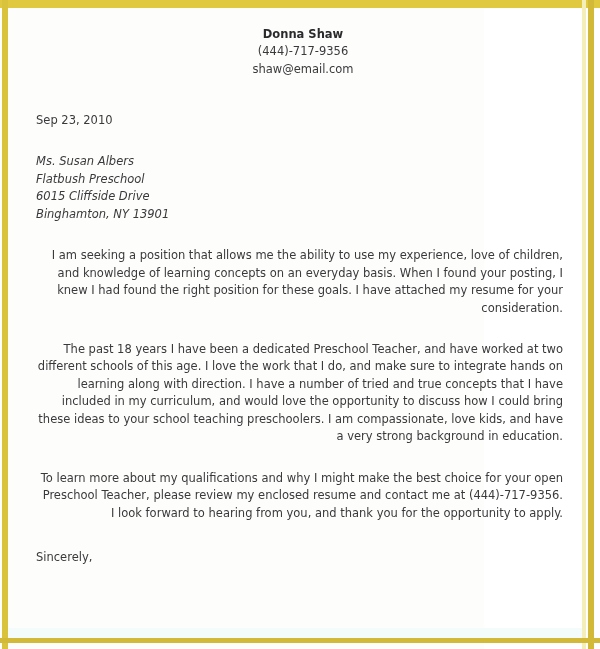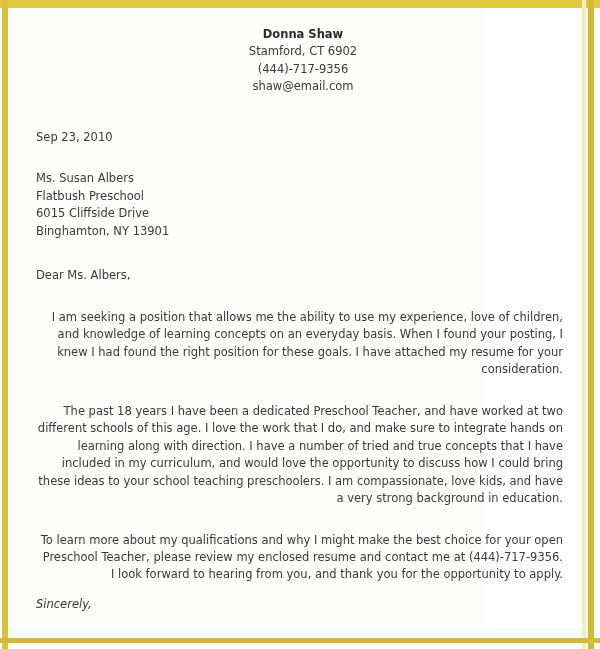--- a/index.html
+++ b/index.html
@@ -89,69 +89,67 @@
 
   .date-line {
     margin-top: 34px;
   }
 
   .recipient {
     margin-top: 24px;
   }
   .recipient div {
     line-height: 1.52;
+    font-style: italic;
   }
 
   .salutation {
     margin-top: 27px;
   }
 
   .body-para {
     margin-top: 24px;
     text-align: right;
     max-width: 527px;
   }
 
   .closing {
-    margin-top: 12px;
-    font-style: italic;
+    margin-top: 27px;
   }
 </style>
 </head>
 <body>
 
 <div id="page-frame">
 
   <div class="bottom-wash"></div>
 
   <div class="frame-bar frame-top"></div>
   <div class="frame-bar frame-left"></div>
   <div class="frame-bar frame-inner-right"></div>
   <div class="frame-bar frame-right"></div>
   <div class="frame-bar frame-bottom"></div>
 
   <div id="letter">
 
     <div class="letterhead">
       <div class="sender-name">Donna Shaw</div>
-      <div>Stamford, CT 6902</div>
       <div>(444)-717-9356</div>
       <div>shaw@email.com</div>
     </div>
 
     <div class="date-line">Sep 23, 2010</div>
 
     <div class="recipient">
       <div>Ms. Susan Albers</div>
       <div>Flatbush Preschool</div>
       <div>6015 Cliffside Drive</div>
       <div>Binghamton, NY 13901</div>
     </div>
 
-    <div class="salutation">Dear Ms. Albers,</div>
 
     <div class="body-para">I am seeking a position that allows me the ability to use my experience, love of children, and knowledge of learning concepts on an everyday basis. When I found your posting, I knew I had found the right position for these goals. I have attached my resume for your consideration.</div>
 
     <div class="body-para">The past 18 years I have been a dedicated Preschool Teacher, and have worked at two different schools of this age. I love the work that I do, and make sure to integrate hands on learning along with direction. I have a number of tried and true concepts that I have included in my curriculum, and would love the opportunity to discuss how I could bring these ideas to your school teaching preschoolers. I am compassionate, love kids, and have a very strong background in education.</div>
 
     <div class="body-para">To learn more about my qualifications and why I might make the best choice for your open Preschool Teacher, please review my enclosed resume and contact me at (444)-717-9356. I look forward to hearing from you, and thank you for the opportunity to apply.</div>
 
     <div class="closing">Sincerely,</div>
 
   </div>

